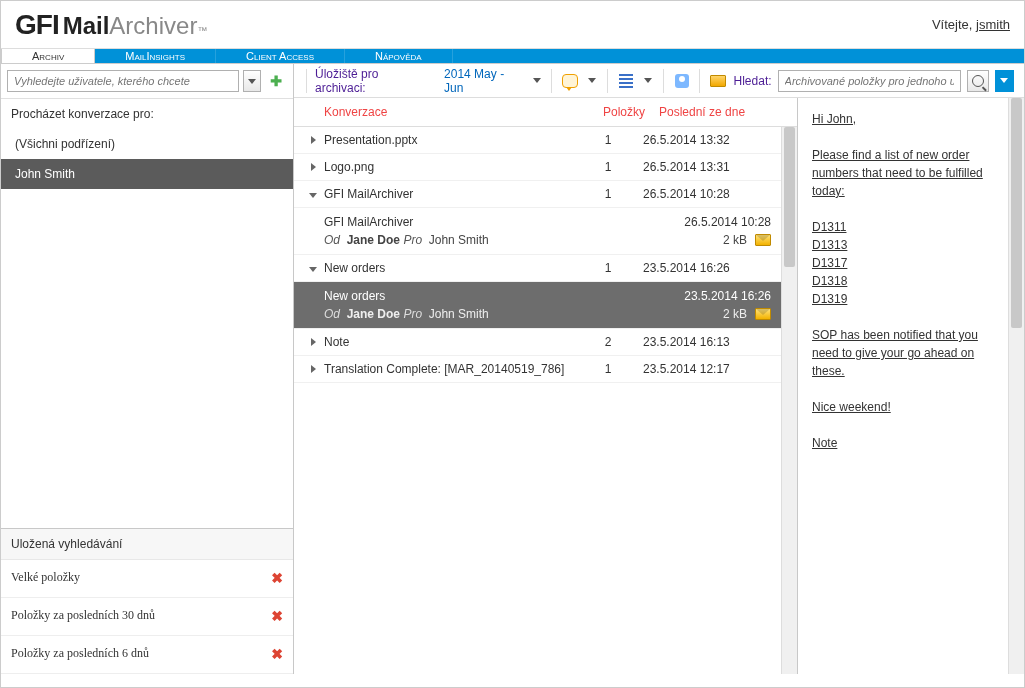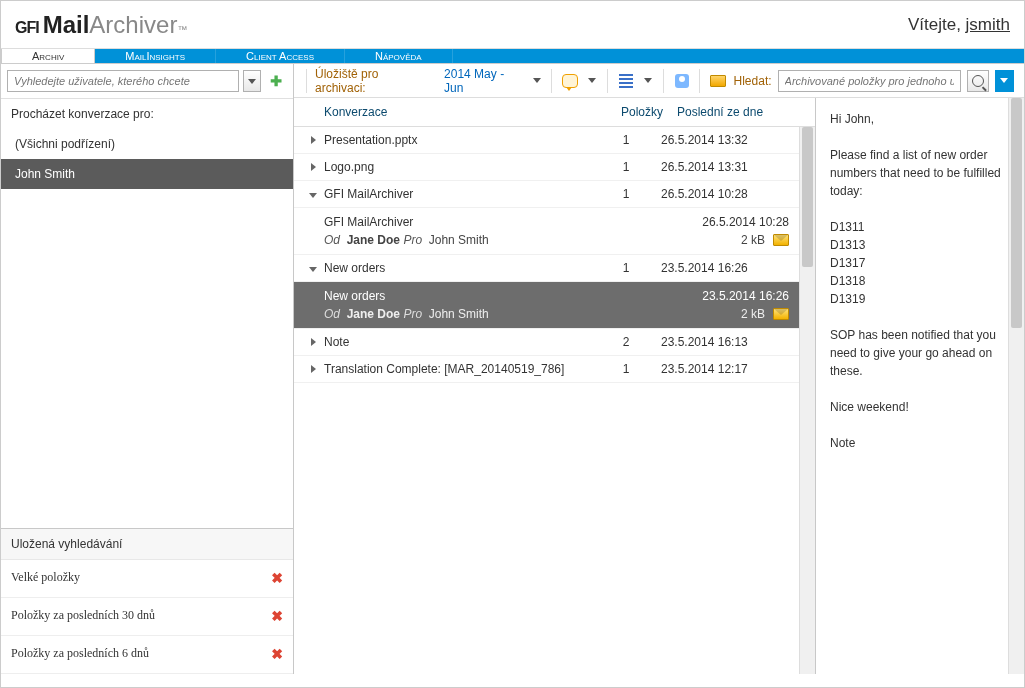--- a/index.html
+++ b/index.html
@@ -1,24 +1,24 @@
 <!DOCTYPE html>
 <html><head>
 <meta charset="utf-8">
 <style>
   * { box-sizing: border-box; margin: 0; padding: 0; }
   body { font-family: "Segoe UI", Tahoma, Arial, sans-serif; font-size: 12px; color: #333; background: #fff; width: 1025px; height: 688px; overflow: hidden; border: 1px solid #ccc; }
   
   .header { height: 48px; display: flex; align-items: center; justify-content: space-between; padding: 0 14px; border-bottom: 1px solid #ddd; }
   .logo { display: flex; align-items: baseline; }
-  .logo-gfi { font-size: 16px; font-weight: 900; color: #222; letter-spacing: -1px; }
+  .logo-gfi { font-size: 28px; font-weight: 900; color: #222; letter-spacing: -1px; }
   .logo-mail { font-size: 24px; font-weight: 700; color: #222; margin-left: 4px; }
   .logo-archiver { font-size: 24px; font-weight: 300; color: #888; }
   .logo-tm { font-size: 10px; color: #888; vertical-align: top; }
-  .welcome { font-size: 17px; color: #333; }
+  .welcome { font-size: 13px; color: #333; }
   .welcome a { color: #333; text-decoration: underline; }
   
   .tabs { height: 15px; background: #0091d8; display: flex; border-bottom: 1px solid #ccc; }
   .tab { padding: 0 30px; display: flex; align-items: center; color: #fff; font-size: 11px; font-variant: small-caps; cursor: pointer; border-right: 1px solid rgba(255,255,255,0.15); }
   .tab.active { background: #fff; color: #333; border: 1px solid #ccc; border-bottom: none; border-top: none; }
   
   .body { display: flex; height: calc(688px - 48px - 28px - 2px); }
   
   .sidebar { width: 293px; border-right: 1px solid #c8c8c8; display: flex; flex-direction: column; }
   .search-row { padding: 6px; display: flex; gap: 4px; align-items: center; border-bottom: 1px solid #e0e0e0; }
@@ -30,34 +30,34 @@
   .tree-item { padding: 8px 14px; cursor: pointer; }
   .tree-item.selected { background: #5b5b5b; color: #fff; }
   .flex-grow { flex: 1; }
   .saved-title { padding: 8px 10px; border-top: 1px solid #c8c8c8; border-bottom: 1px solid #e8e8e8; background: #f7f7f7; }
   .saved-row { display: flex; justify-content: space-between; align-items: flex-start; padding: 10px 10px; border-bottom: 1px solid #eee; cursor: pointer; font-family: Liberation Serif, serif; }
   .saved-del { color: #d43; font-weight: bold; cursor: pointer; font-size: 14px; }
   
   .main { flex: 1; display: flex; flex-direction: column; }
   .toolbar { height: 34px; border-bottom: 1px solid #ddd; display: flex; align-items: center; padding: 0 10px; gap: 6px; position: relative; }
   .vsep { width: 1px; height: 24px; background: #ddd; margin: 0 2px; }
-  .tb-label { color: #a16207; }
+  .tb-label { color: #4c1d95; }
   .tb-link { color: #0066bb; cursor: pointer; }
   .tb-icon { width: 20px; height: 20px; display: flex; align-items: center; justify-content: center; cursor: pointer; }
   .tb-caret { width: 14px; height: 20px; display:flex; align-items:center; justify-content:center; cursor:pointer; }
   .caret-down { width:0;height:0;border-left:4px solid transparent;border-right:4px solid transparent;border-top:5px solid #555; }
   .search-label { margin-left: auto; }
   .search-box { width: 190px; height: 22px; border: 1px solid #b0b0b0; padding: 0 6px; font-style: italic; color: #888; font-size: 11px; }
   .search-go { width: 22px; height: 22px; border: 1px solid #b0b0b0; background: linear-gradient(#fff,#e8e8e8); display:flex; align-items:center; justify-content:center; cursor:pointer; }
   .search-dd { width: 20px; height: 22px; background: #0091d8; display:flex; align-items:center; justify-content:center; cursor:pointer; }
   .search-dd .caret-down { border-top-color: #fff; }
   
   .content { flex: 1; display: flex; }
   .list { flex: 1; border-right: 1px solid #c8c8c8; display:flex; flex-direction:column; }
-  .list-header { display:flex; padding: 7px 8px 7px 30px; border-bottom: 1px solid #ddd; color:#0c4a6e; background:#fff; }
+  .list-header { display:flex; padding: 7px 8px 7px 30px; border-bottom: 1px solid #ddd; color:#ef4444; background:#fff; }
   .col-conv { flex: 1; }
   .col-items { width: 70px; text-align: center; }
   .col-date { width: 130px; }
   .conv-row { display:flex; align-items:flex-end; padding: 6px 8px 6px 8px; border-bottom: 1px solid #f0f0f0; cursor:pointer; }
   .conv-arrow { width: 22px; text-align:center; color:#666; }
   .conv-title { flex: 1; color:#333; }
   .conv-items { width: 70px; text-align:center; }
   .conv-date { width: 130px; }
   .msg-block { padding: 7px 10px 7px 30px; border-bottom: 1px solid #f0f0f0; }
   .msg-top { display:flex; justify-content:space-between; }
@@ -67,21 +67,21 @@
   .mail-ico { width:16px; height:12px; background: linear-gradient(#ffe27a,#f2b200); border:1px solid #c08a00; border-radius:1px; position:relative; }
   .mail-ico:before { content:""; position:absolute; left:0; right:0; top:0; height:0; border-left:7px solid transparent; border-right:7px solid transparent; border-top:6px solid rgba(0,0,0,0.15); }
   .msg-block.selected { background: #6d6d6d; color: #fff; }
   .msg-block.selected .msg-from { color: #eee; }
   .msg-block.selected .italic { color: #ddd; }
   .list-scroll { width: 16px; background:#f0f0f0; border-left:1px solid #ddd; position:relative; }
   .list-scroll .thumb { position:absolute; top:0; left:2px; right:2px; height:140px; background:#c8c8c8; border-radius:2px; }
   .list-outer { display:flex; flex:1; }
   .list-body { flex:1; overflow:hidden; }
   
-  .preview { width: 208px; padding: 12px 14px; font-size: 12px; line-height: 1.5; display:flex; }
+  .preview { width: 226px; padding: 12px 14px; font-size: 12px; line-height: 1.5; display:flex;text-decoration:underline; }
   .preview-text { flex:1; }
   .preview-scroll { width: 16px; background:#f0f0f0; border-left:1px solid #ddd; position:relative; margin: -12px -14px -12px 6px; }
   .preview-scroll .thumb { position:absolute; top:0; left:2px; right:2px; height:230px; background:#c8c8c8; border-radius:2px; }
   
   .chev { display:inline-block; width:0; height:0; }
   .chev.right { border-top:4px solid transparent; border-bottom:4px solid transparent; border-left:5px solid #666; }
   .chev.down { border-left:4px solid transparent; border-right:4px solid transparent; border-top:5px solid #666; }
   
   .ico-bubble { width:16px; height:14px; border:1.5px solid #f0a000; border-radius:4px; position:relative; background:#fff4d6; }
   .ico-bubble:after{content:"";position:absolute;left:3px;bottom:-4px;width:0;height:0;border-left:3px solid transparent;border-right:3px solid transparent;border-top:4px solid #f0a000;}

